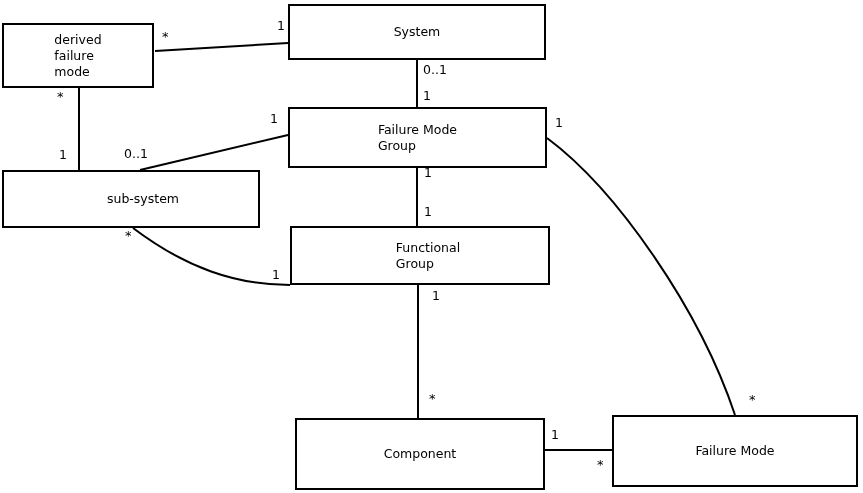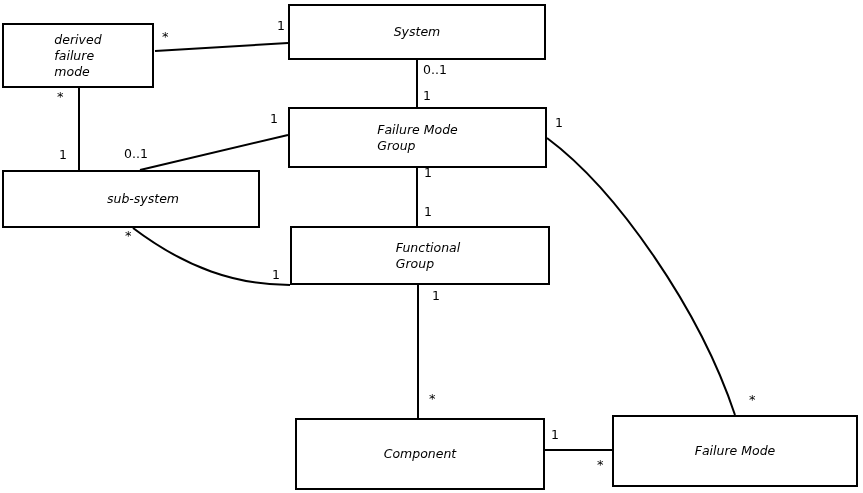--- a/index.html
+++ b/index.html
@@ -35,21 +35,20 @@
     align-items: center;
     justify-content: center;
   }
   .uml-box .box-label {
     font-family: "DejaVu Sans", sans-serif;
     font-size: 12.5px;
     line-height: 16px;
     color: #000000;
     text-align: left;
     white-space: pre-line;
-    font-style: italic;
   }
   .mult {
     position: absolute;
     font-family: "DejaVu Sans", sans-serif;
     font-size: 12.5px;
     line-height: 12.5px;
     color: #000000;
     white-space: nowrap;
   }
   .mult.star {

